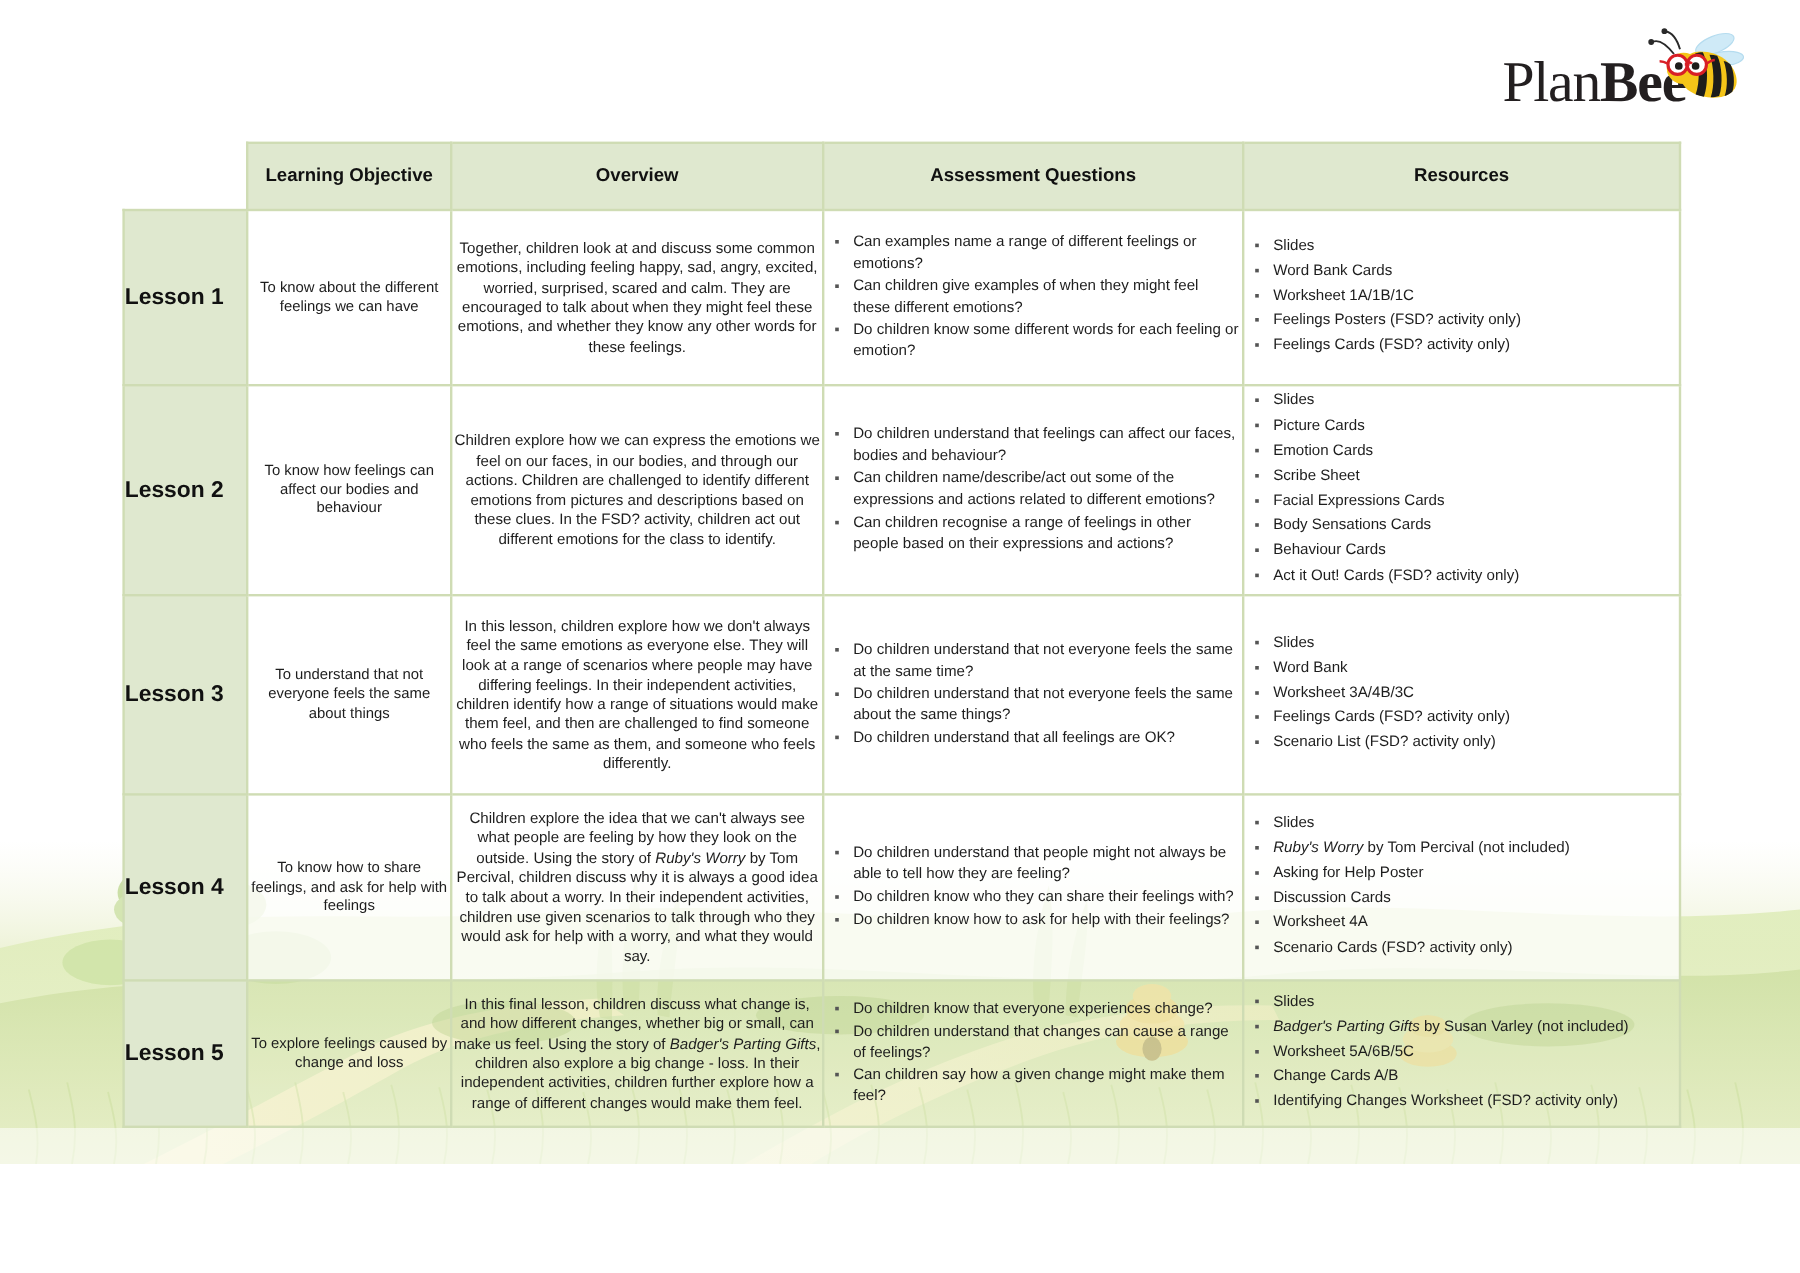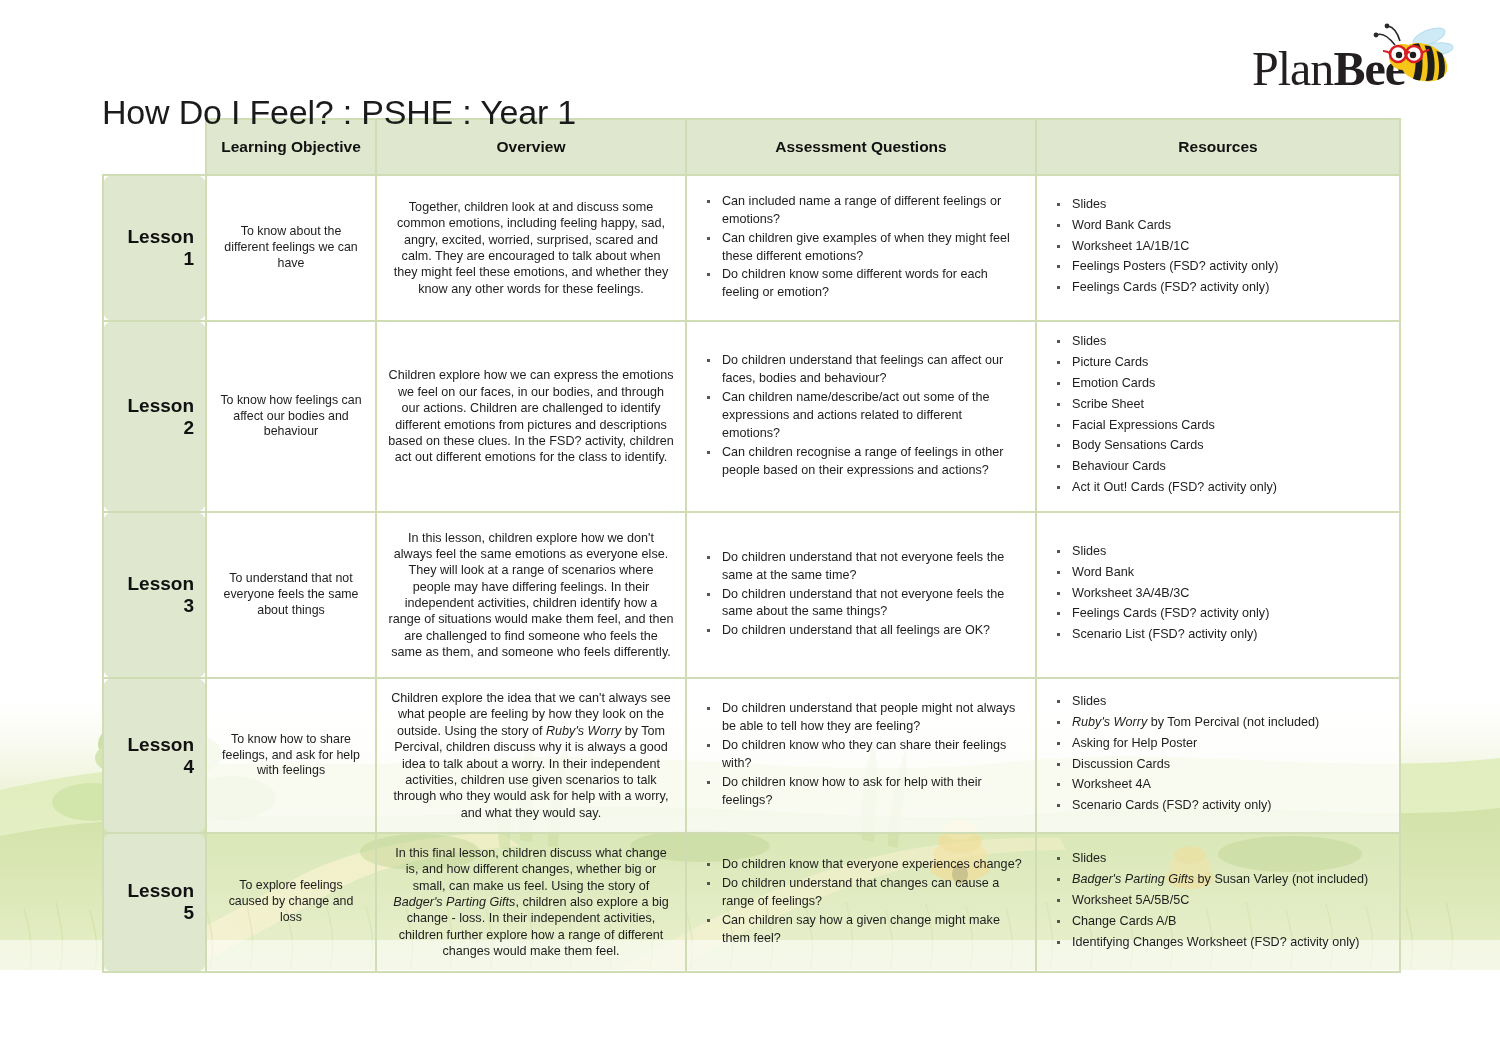--- a/index.html
+++ b/index.html
@@ -73,44 +73,43 @@
   }
   table.plan col.c-lesson   { width: 103px; }
   table.plan col.c-objective{ width: 170px; }
   table.plan col.c-overview { width: 310px; }
   table.plan col.c-assess   { width: 350px; }
   table.plan col.c-res      { width: 364px; }
 
   table.plan th, table.plan td {
     border: 2px solid #cfdcb4;
     vertical-align: middle;
-    padding: 11px;
+    padding: 0;
   }
 
   thead th {
     background: #dfe8cf;
     height: 56px;
     font-size: 15.5px;
     font-weight: 700;
     color: #111;
     text-align: center;
     padding: 4px 6px;
   }
   thead th.spacer-head {
     background: transparent;
     border: none;
   }
 
   td.lesson-cell {
     background: #dfe8cf;
-    text-align: right;
+    text-align: left;
     font-size: 19px;
     font-weight: 700;
     color: #111;
-    border-radius: 10px;
   }
   td.objective-cell {
     text-align: center;
     font-size: 12.4px;
     line-height: 1.28;
     color: #1d1d1d;
     padding: 6px 11px;
     margin-left: 36px;
   }
   td.overview-cell {
@@ -304,21 +303,20 @@
       <path d="M1290,330 C1296,306 1290,286 1286,270"></path>
         <path d="M1330,330 C1336,300 1330,278 1326,264"></path>
       <path d="M1370,330 C1376,302 1370,282 1366,266"></path>
         <path d="M1410,330 C1416,304 1410,284 1406,268"></path>
       <path d="M1450,330 C1456,300 1450,280 1446,262"></path>
     </g>
 
     <rect x="0" y="300" width="1500" height="30" fill="#ffffff" opacity="0.55"></rect>
   </svg>
 
-  <h1 id="page-title">How Do I Feel? : PSHE : Year 1</h1>
 
   <div id="brand">
     <div class="wordmark">
       <span class="b1">Plan</span><span class="b2">Bee</span>
     </div>
     <svg class="bee" viewBox="0 0 90 66" aria-hidden="true">
 
       <ellipse cx="62" cy="14" rx="17" ry="7" fill="#cfeaf7" stroke="#b5dcef" stroke-width="1" transform="rotate(-22 62 14)"></ellipse>
       <ellipse cx="70" cy="26" rx="16" ry="6" fill="#cfeaf7" stroke="#b5dcef" stroke-width="1" transform="rotate(-6 70 26)"></ellipse>
 
@@ -365,21 +363,21 @@
         </tr>
       </thead>
       <tbody>
 
         <tr class="row-1">
           <td class="lesson-cell">Lesson 1</td>
           <td class="objective-cell">To know about the different feelings we can have</td>
           <td class="overview-cell">Together, children look at and discuss some common emotions, including feeling happy, sad, angry, excited, worried, surprised, scared and calm. They are encouraged to talk about when they might feel these emotions, and whether they know any other words for these feelings.</td>
           <td class="list-cell">
             <ul class="bullets">
-                <li>Can included name a range of different feelings or emotions?</li>
+                <li>Can examples name a range of different feelings or emotions?</li>
                 <li>Can children give examples of when they might feel these different emotions?</li>
                 <li>Do children know some different words for each feeling or emotion?</li>
               </ul>
           </td>
           <td class="list-cell">
             <ul class="bullets res">
                 <li>Slides</li>
                 <li>Word Bank Cards</li>
                 <li>Worksheet 1A/1B/1C</li>
                 <li>Feelings Posters (FSD? activity only)</li>
@@ -466,21 +464,21 @@
             <ul class="bullets">
                 <li>Do children know that everyone experiences change?</li>
                 <li>Do children understand that changes can cause a range of feelings?</li>
                 <li>Can children say how a given change might make them feel?</li>
               </ul>
           </td>
           <td class="list-cell">
             <ul class="bullets res">
                 <li><span>Slides</span></li>
                 <li><span class="it">Badger's Parting Gifts</span><span> by Susan Varley (not included)</span></li>
-                <li><span>Worksheet 5A/5B/5C</span></li>
+                <li><span>Worksheet 5A/6B/5C</span></li>
                 <li><span>Change Cards A/B</span></li>
                 <li><span>Identifying Changes Worksheet (FSD? activity only)</span></li>
               </ul>
           </td>
         </tr>
 
       </tbody>
     </table>
   </div>
 

